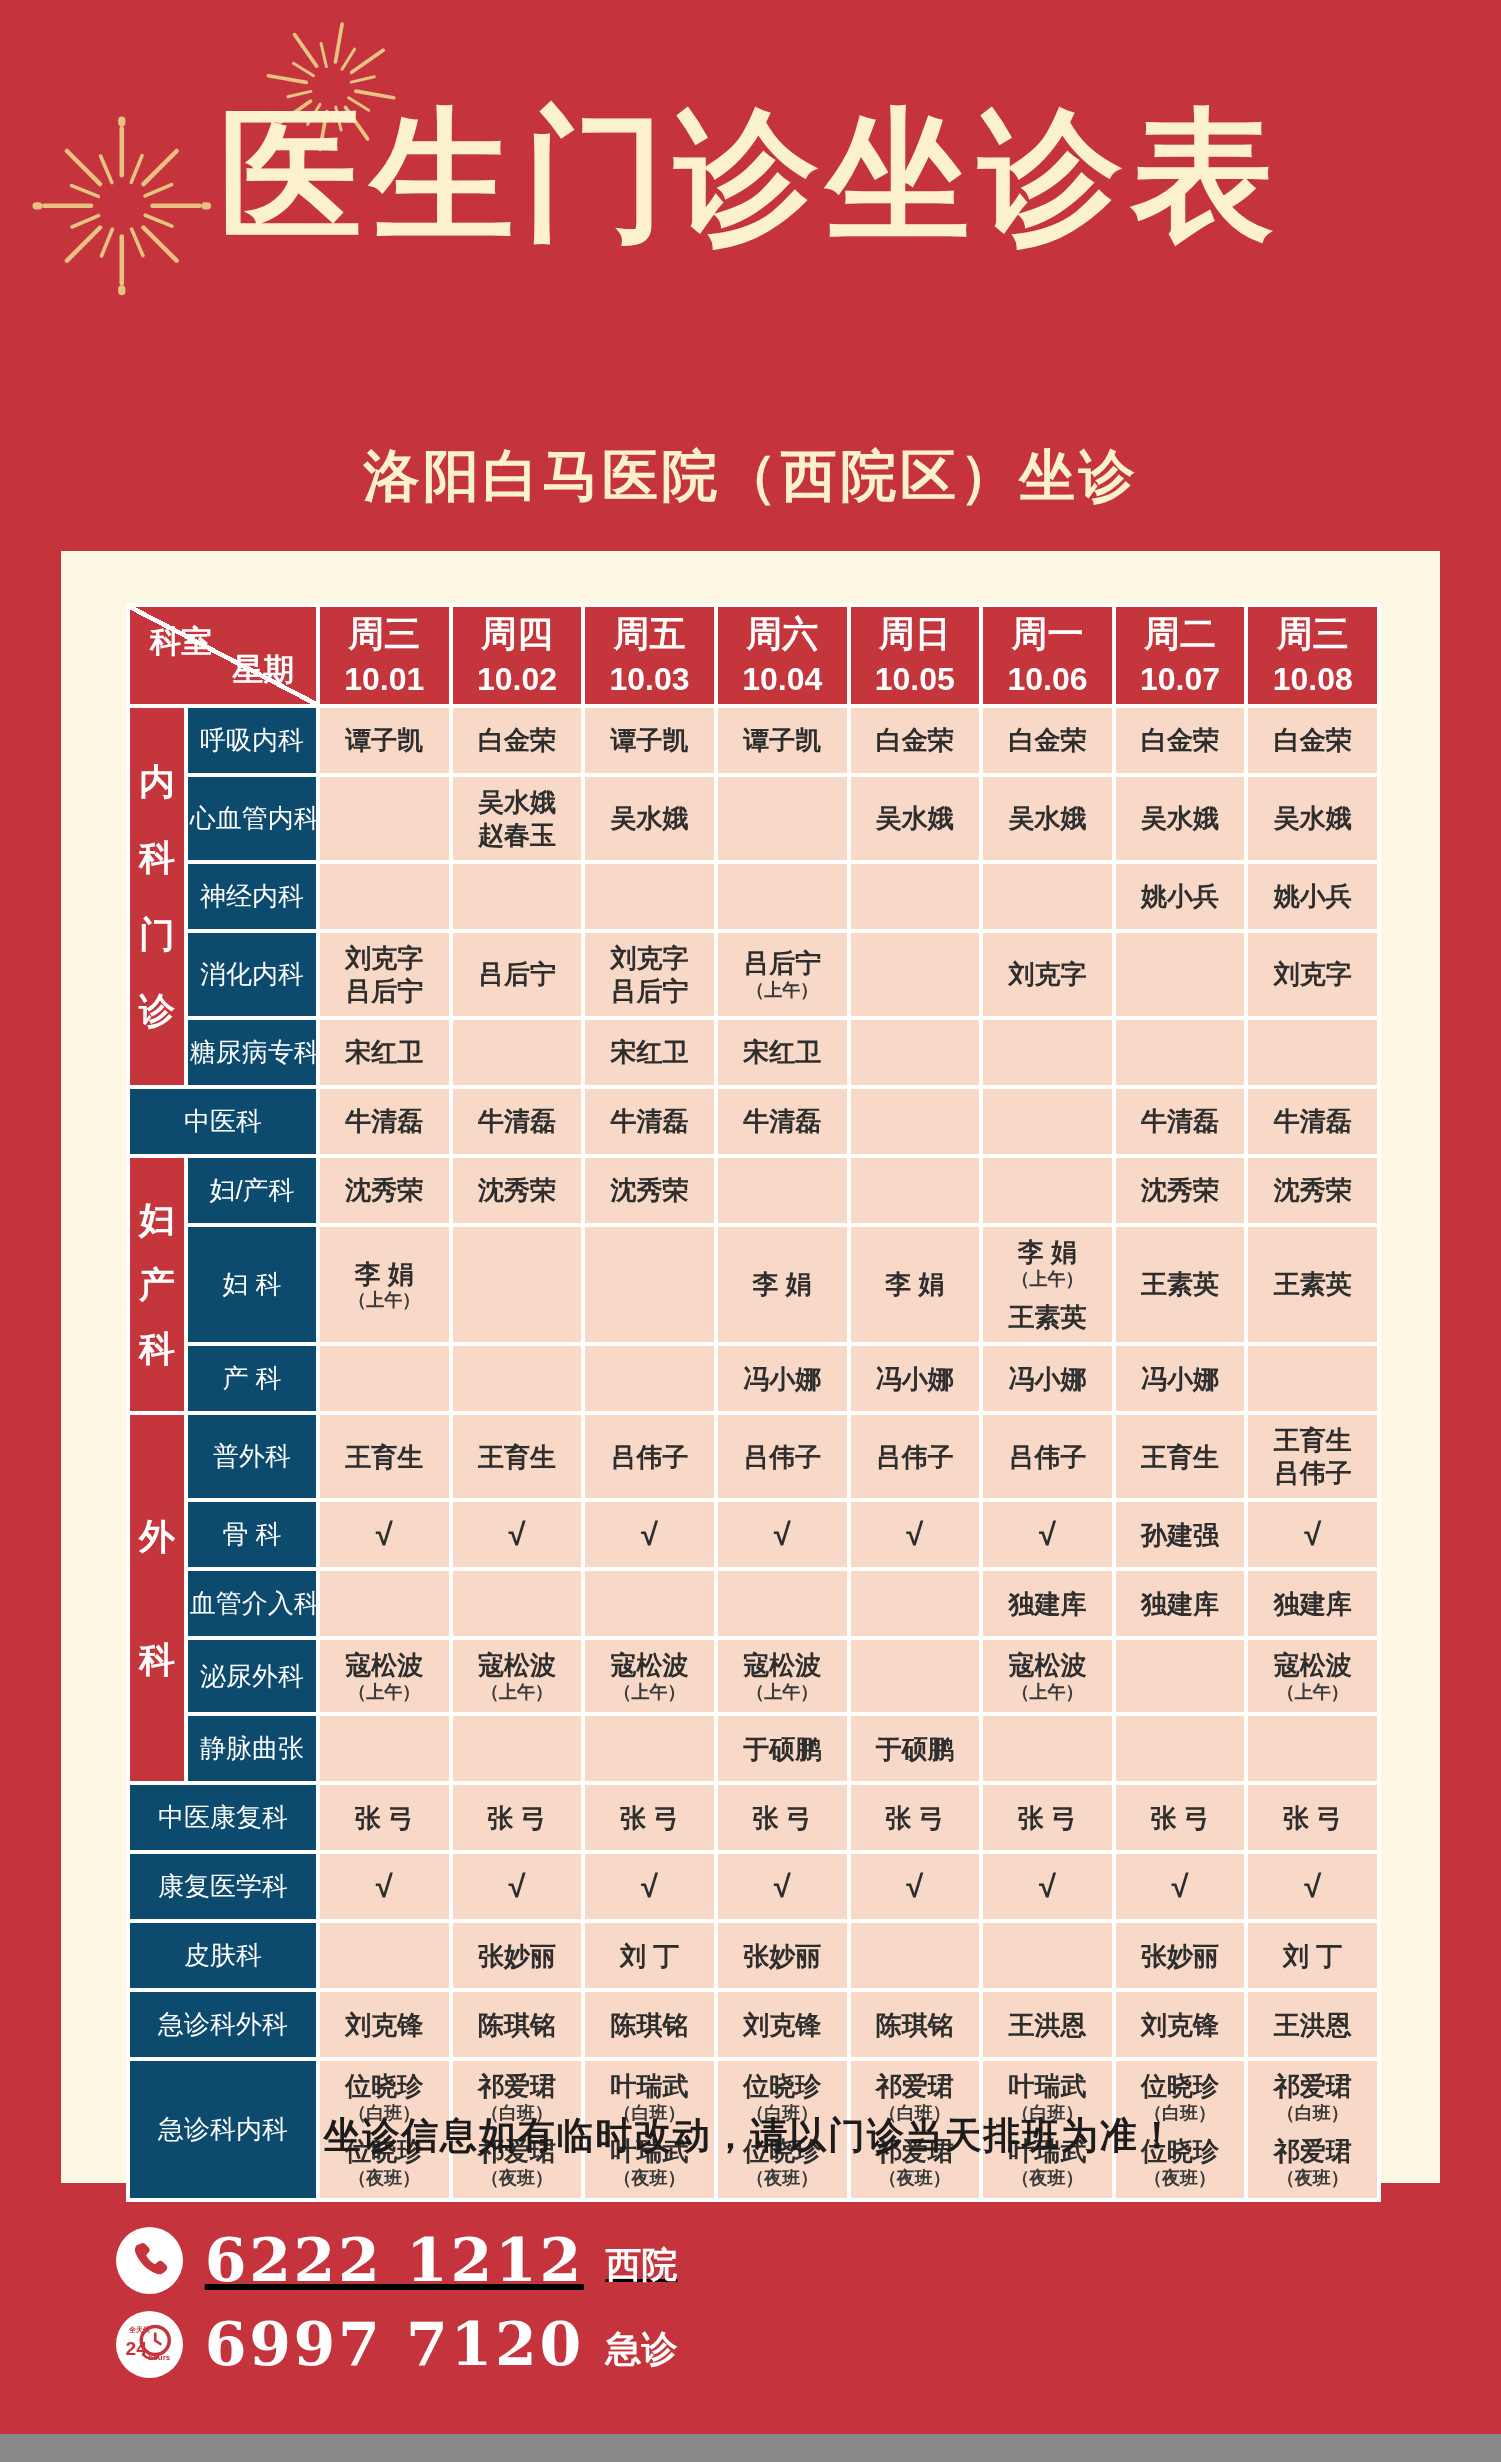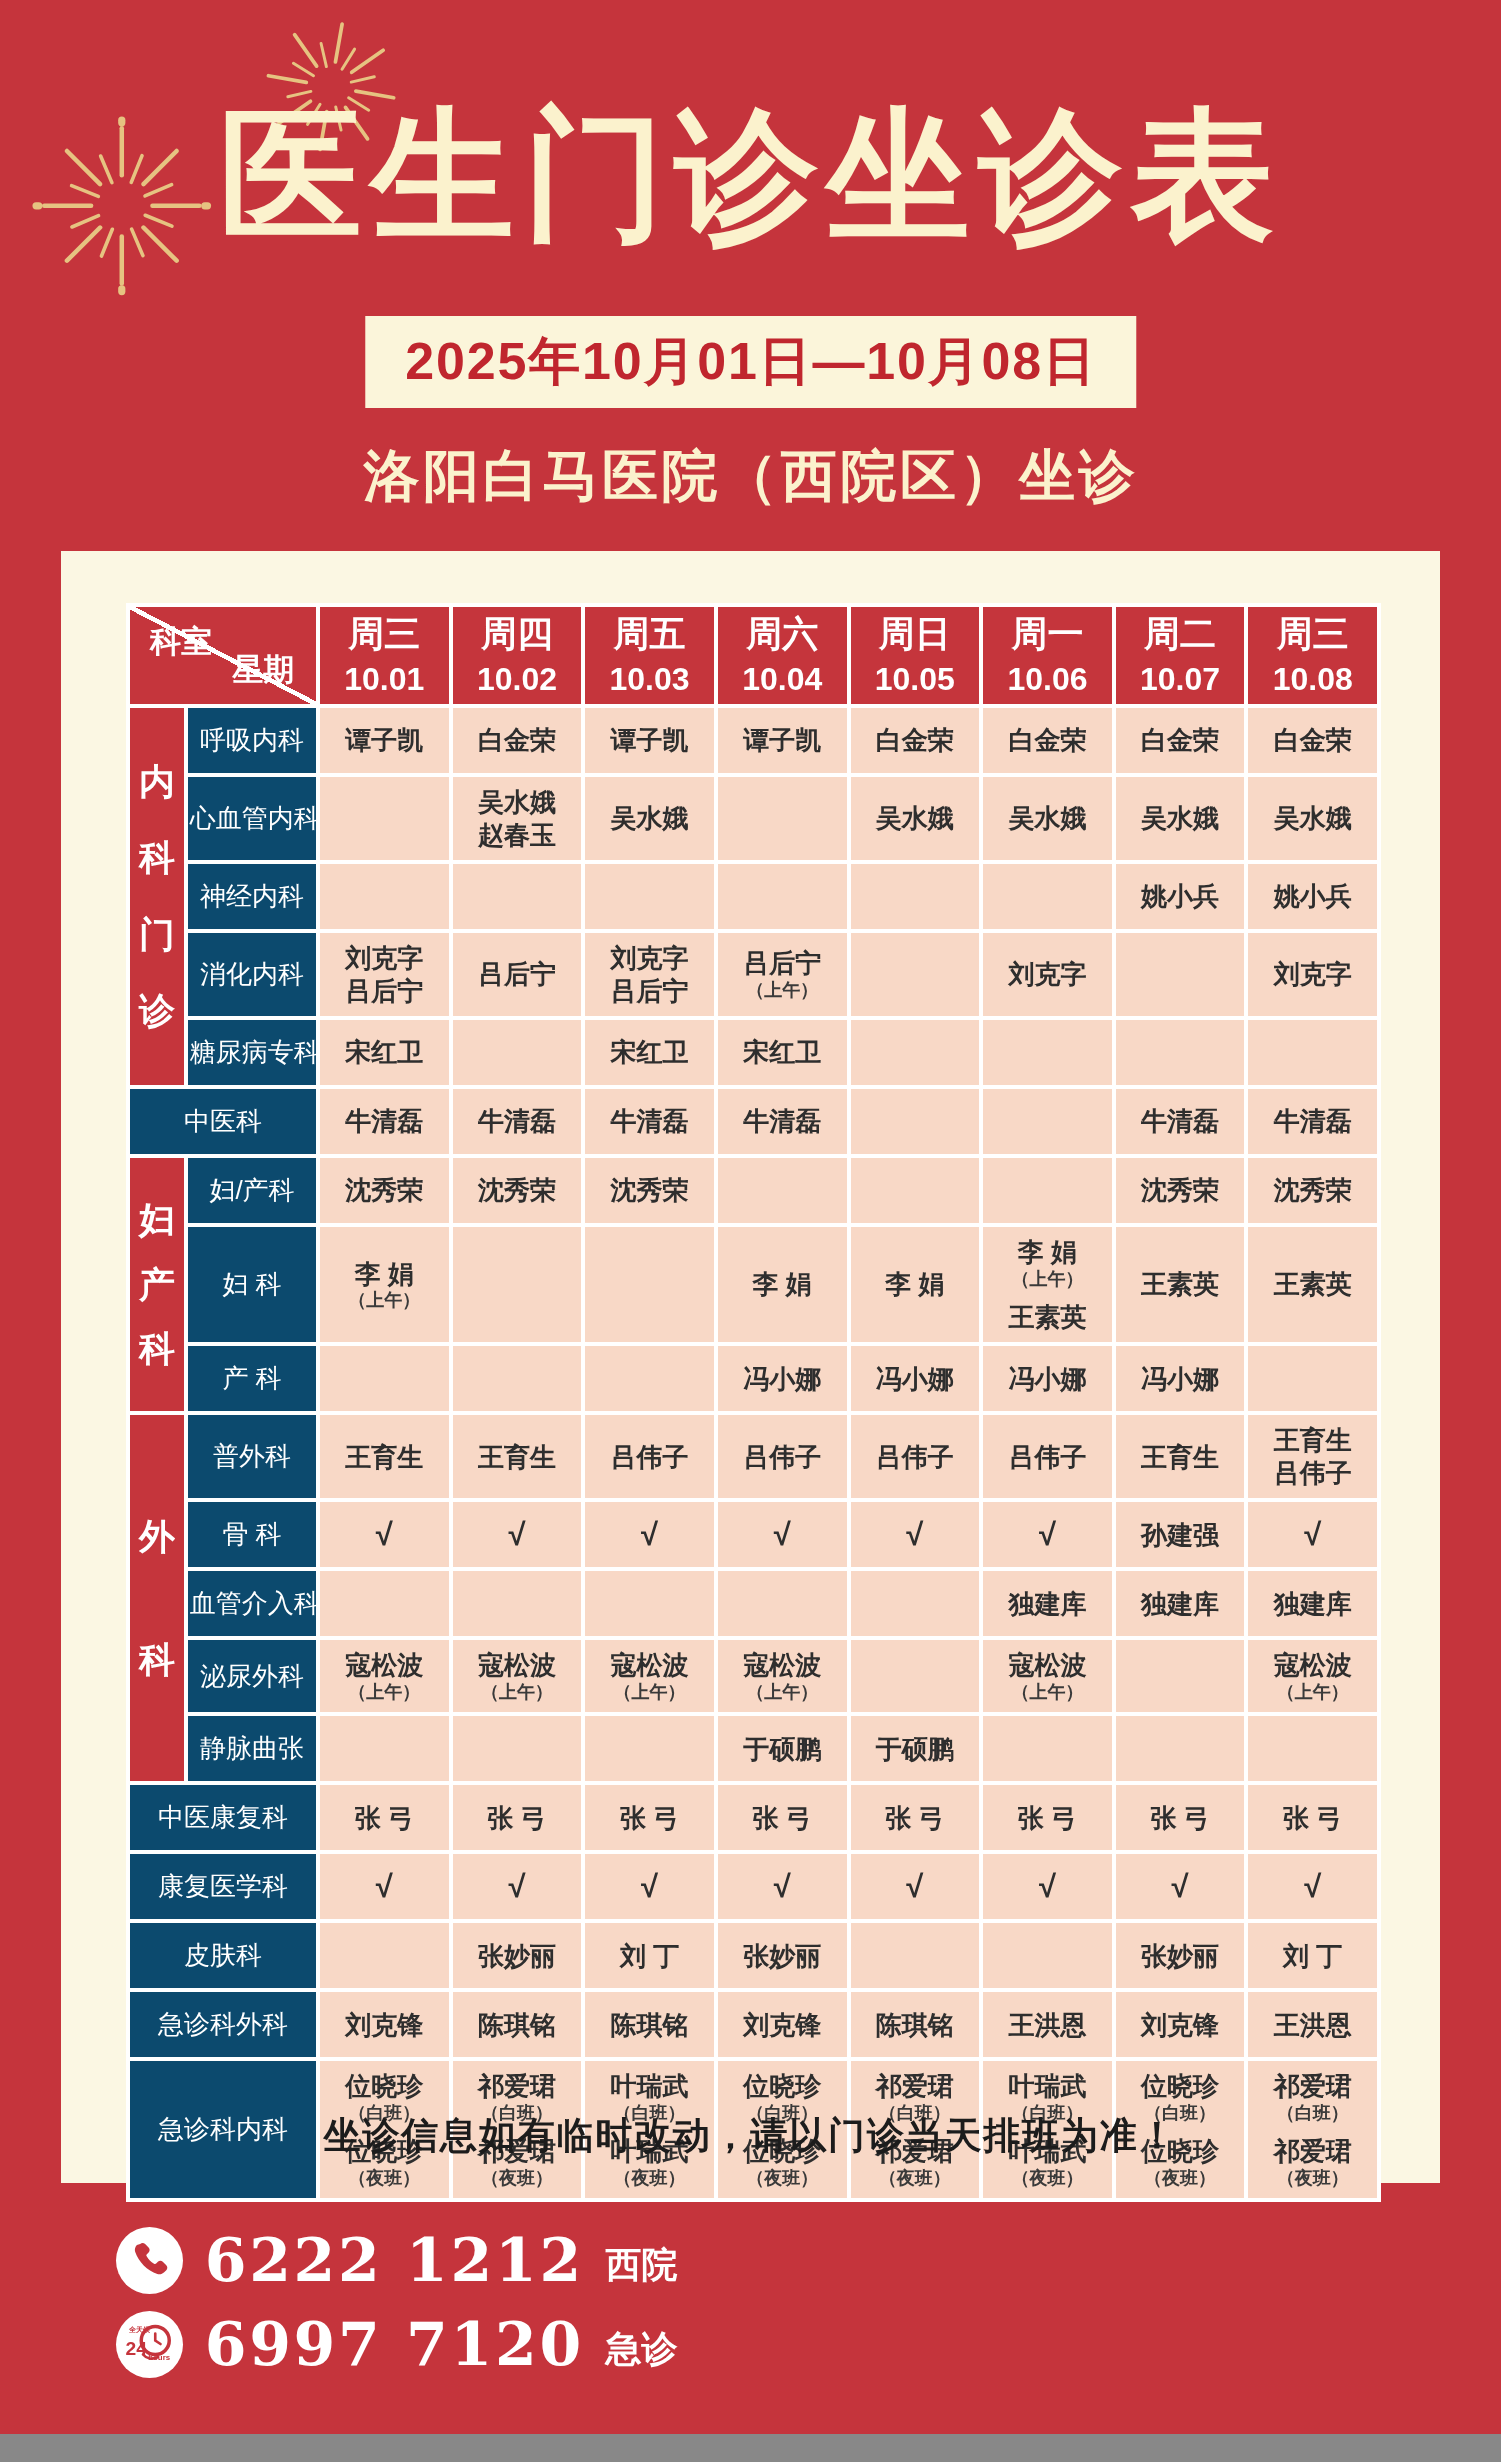--- a/index.html
+++ b/index.html
@@ -44,21 +44,21 @@
   td.data-cell{ background:#f8d8c6; color:#2e2e2e; text-align:center; vertical-align:middle;
                 font-size:26px; font-weight:600; padding:9px 2.7px; line-height:1.25; }
   td.data-cell .sub{ font-size:18px; font-weight:600; color:#3a3a3a; line-height:1.2; }
   td.data-cell .sub + div{ margin-top:10.8px; }
   td.data-cell .check{ font-size:31px; font-weight:600; }
   tr.base{ height:69px; }
 
   
   .footer{ position:absolute; left:0; top:2183px; width:100%; height:280px; }
   .phone-row{ position:absolute; display:flex; align-items:center; gap:21.7px; }
-  .phone-row.r1{ left:116px; top:42px; }
+  .phone-row.r1{ left:116px; top:42px;text-decoration:underline; }
   .phone-row.r2{ left:116px; top:126px; }
   .circle-icon{ width:67px; height:67px; background:#fff; border-radius:50%;
                 display:flex; align-items:center; justify-content:center; flex:0 0 auto; }
   .phone-number{ font-family:"DejaVu Serif", serif; font-size:60px; font-weight:900;
                  color:#fff; letter-spacing:2.7px; white-space:nowrap; }
   .phone-label{ font-size:36px; font-weight:700; color:#fff; align-self:flex-end; padding-bottom:5.4px; }
   .address{ position:absolute; left:668px; top:107px; width:758px; color:#fff; text-align:center; }
   .address .line1{ font-size:41px; font-weight:700; letter-spacing:0.9px; white-space:nowrap; }
   .address .line2{ font-size:33px; font-weight:700; margin-top:12.6px; }
 </style>
@@ -116,21 +116,20 @@
           <line y1="-28" y2="-60" transform="rotate(212)"></line>
             <line y1="-28" y2="-60" transform="rotate(257)"></line>
           <line y1="-28" y2="-60" transform="rotate(302)"></line>
             <line y1="-28" y2="-60" transform="rotate(347)"></line>
         </g>
       </g>
     </g>
   </svg>
 
   <div class="main-title">医生门诊坐诊表</div>
-  <div class="date-pill">2025年10月01日—10月08日</div>
   <div class="subtitle">洛阳白马医院（西院区）坐诊</div>
 
   <div class="card">
     <table class="sched">
         <colgroup>
           <col style="width: 58px;">
           <col style="width: 132px;">
           <col>
           <col>
           <col>

